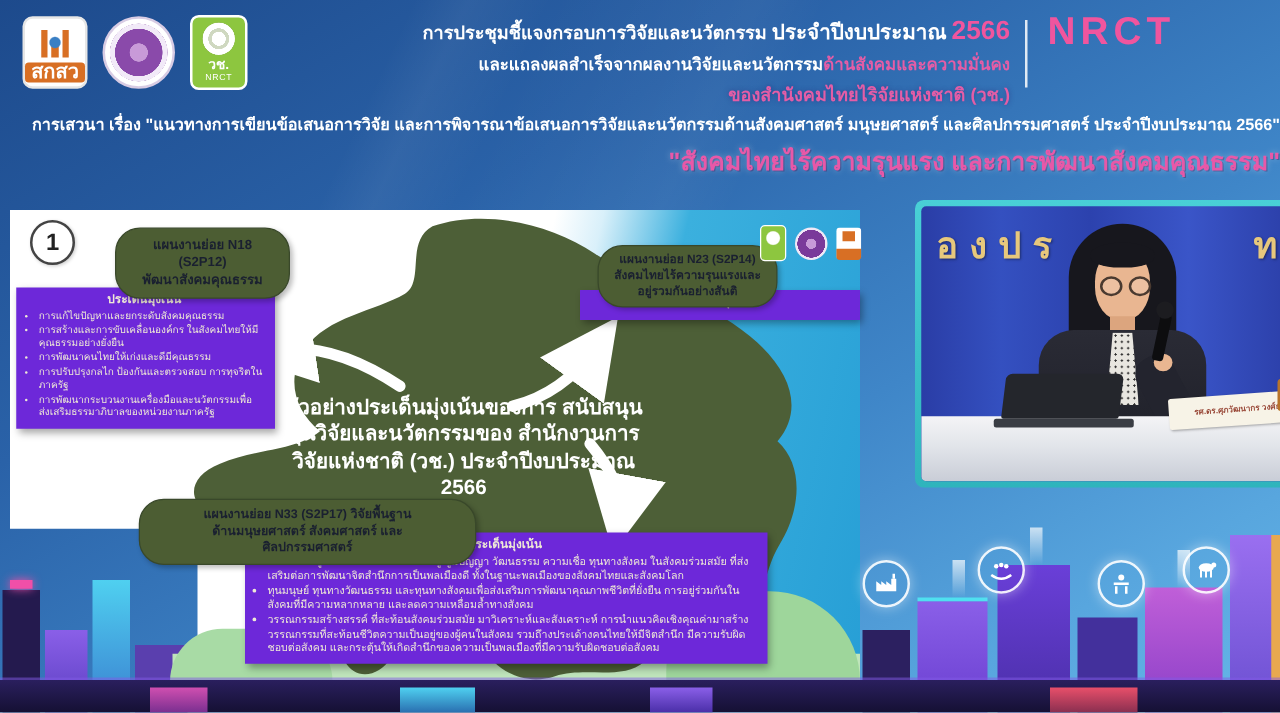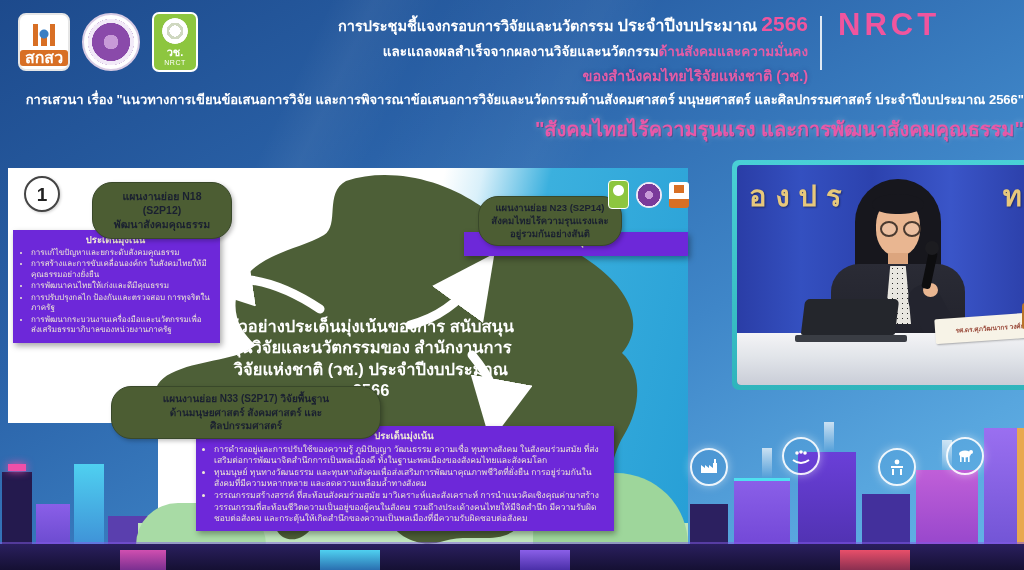--- a/index.html
+++ b/index.html
@@ -66,21 +66,21 @@
     border-radius:80px 90px 0 0;z-index:1;}
   .map{position:absolute;left:40px;top:5px;z-index:2;}
   .slide-num{position:absolute;left:16px;top:8px;width:36px;height:36px;border-radius:50%;
     background:#fff;border:2px solid #444;color:#222;font-size:19px;font-weight:bold;
     text-align:center;line-height:33px;z-index:5;box-shadow:1px 1px 3px rgba(0,0,0,.2);}
   .pill{position:absolute;background:#4c5d33;border:1px solid #39482a;border-radius:20px;
     color:#1a2030;font-weight:bold;text-align:center;white-space:pre-line;z-index:5;
     box-shadow:2px 2px 4px rgba(0,0,0,.25);}
   .pill-n18{left:84px;top:14px;width:140px;font-size:10.5px;line-height:1.35;padding:6px 6px;}
   .pill-n23{left:470px;top:28px;width:144px;font-size:9.5px;line-height:1.35;padding:5px 5px;}
-  .pill-n33{left:103px;top:218px;width:270px;font-size:10px;line-height:1.35;padding:5px 8px;}
+  .pill-n33{left:103px;top:231px;width:270px;font-size:10px;line-height:1.35;padding:5px 8px;}
   .focus-box{position:absolute;background:#6d28d9;color:#efe9d6;z-index:4;padding:4px 8px 6px 6px;
     box-shadow:2px 3px 6px rgba(0,0,0,.35);}
   .focus-head{text-align:center;font-size:9.5px;font-weight:bold;margin-bottom:1px;}
   .focus-box ul{margin:0;padding-left:12px;}
   .focus-box li{margin:0 0 1px 0;}
   .box-n18{left:5px;top:62px;width:207px;font-size:8px;line-height:1.32;}
   .box-n23{left:456px;top:64px;width:224px;font-size:8px;line-height:1.32;}
   .box-n33{left:188px;top:258px;width:418px;font-size:8.5px;line-height:1.32;}
   .map-center{position:absolute;left:210px;top:130px;width:306px;z-index:3;color:#fff;
     font-size:16.5px;font-weight:bold;text-align:center;line-height:1.3;margin-top:18px;}

